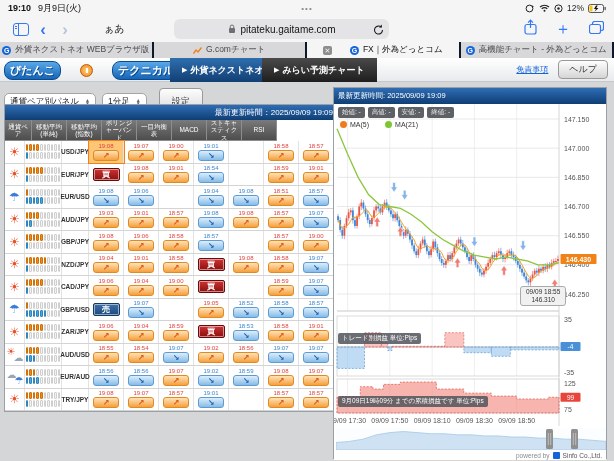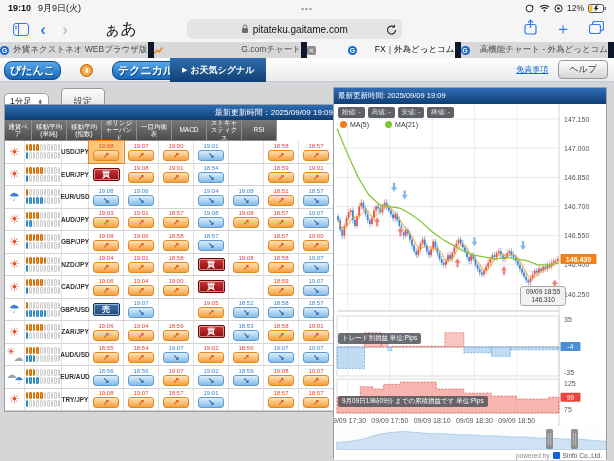--- a/index.html
+++ b/index.html
@@ -13,30 +13,30 @@
   .statusbar .left .date { font-weight:normal; }
   .statusbar .center { position:absolute; left:50%; transform:translateX(-50%); color:#8a8a8e; font-size:8px; letter-spacing:1px; }
   .statusbar .right { display:flex; gap:4px; align-items:center; color:#222; }
   .statusbar .right .pct { font-size:8.5px; }
 
   
   .toolbar { position:absolute; left:0; top:16px; width:614px; height:26px; background:#f5f5f6; display:flex; align-items:center; padding:0 10px; }
   .tb-ic { display:inline-flex; align-items:center; justify-content:center; width:22px; height:20px; color:#3478f6; }
   .chev { font-size:17px; line-height:1; font-weight:bold; }
   .chev.fwd { color:#b9c5d8; }
-  .textsize { font-size:16px; color:#222; margin:0 10px 0 28px; }
+  .textsize { font-size:10px; color:#222; margin:0 10px 0 28px; }
   .urlpill { flex:0 0 auto; width:215px; height:20px; margin-left:40px; background:#e4e4e6; border-radius:6px; display:flex; align-items:center; justify-content:center; gap:4px; position:relative; }
   .urlpill .url { font-size:10px; color:#111; }
   .urlpill .reload { position:absolute; right:5px; top:3px; }
   .tb-right { margin-left:auto; display:flex; gap:18px; align-items:center; }
   .plus { font-size:16px; color:#3478f6; font-weight:normal; }
 
   
   .tabbar { position:absolute; left:0; top:42px; width:614px; height:16px; background:#d8d8da; display:flex; }
-  .stab { flex:1; display:flex; align-items:center; justify-content:space-between; gap:4px; font-size:8.5px; color:#4b4b4e; border-right:6px solid #0f172a; background:#d8d8da; overflow:hidden; white-space:nowrap; }
+  .stab { flex:1; display:flex; align-items:center; justify-content:center; gap:4px; font-size:8.5px; color:#4b4b4e; border-right:2px solid #0f172a; background:#d8d8da; overflow:hidden; white-space:nowrap; }
   .stab.active { background:#f5f5f6; color:#111; }
   .favicon-g { width:9px; height:9px; border-radius:50%; background:#1565d8; color:#fff; font-size:7px; font-weight:bold; display:inline-flex; align-items:center; justify-content:center; line-height:1; }
   .favicon-chart { width:9px; height:9px; display:inline-block; }
   .closebox { width:9px; height:9px; border-radius:2px; background:#8e8e90; color:#f0f0f0; font-size:7px; display:inline-flex; align-items:center; justify-content:center; line-height:1; margin-right:14px; }
 
   
   .appheader { position:absolute; left:0; top:58px; width:614px; height:24px; background:linear-gradient(#ffffff,#e8eaec); border-bottom:1px solid #c3c9ce; }
   .logo { position:absolute; left:4px; top:1px; height:22px; display:flex; align-items:center; gap:19px; }
   .logo .p1,.logo .p2 { background:linear-gradient(#5aa8e8,#1565b8); color:#fff; font-weight:bold; font-size:11px; padding:1px 5px; border-radius:8px; border:1px solid #0d4a8c; text-shadow:1px 1px 0 #0d4a8c; }
   .logo .clock { width:13px; height:13px; border-radius:50%; background:radial-gradient(#ffd27a,#f08018); border:1px solid #c05c00; position:relative; }
@@ -207,29 +207,37 @@
 
   <div class="appheader">
     <div class="logo">
       <span class="p1">ぴたんこ</span>
       <span class="clock"></span>
       <span class="p2">テクニカル</span>
       <span class="cloud">☁</span>
     </div>
     <div class="navtab weather">
       <span class="arr">▶</span>
-      <span>お天気シグナル</span>
+      <span>外貨ネクストネオ</span>
+    </div>
+    <div class="navtab mirai">
+      <span class="arr">▶</span>
+      <span>みらい予測チャート</span>
     </div>
     <div class="hdr-right">
       <span class="disclaimer">免責事項</span>
       <span class="helpbtn">ヘルプ</span>
     </div>
   </div>
 
   <div class="controls">
+    <span class="selbox">
+      <span>通貨ペア別パネル</span>
+      <span class="updown">▲<br>▼</span>
+    </span>
     <span class="selbox">
       <span>1分足</span>
       <span class="updown">▲<br>▼</span>
     </span>
     <span class="setbtn">設定</span>
   </div>
 
   <div class="tablepanel">
     <div class="updbar">最新更新時間：2025/09/09 19:09</div>
     <div class="thead" id="thead">

